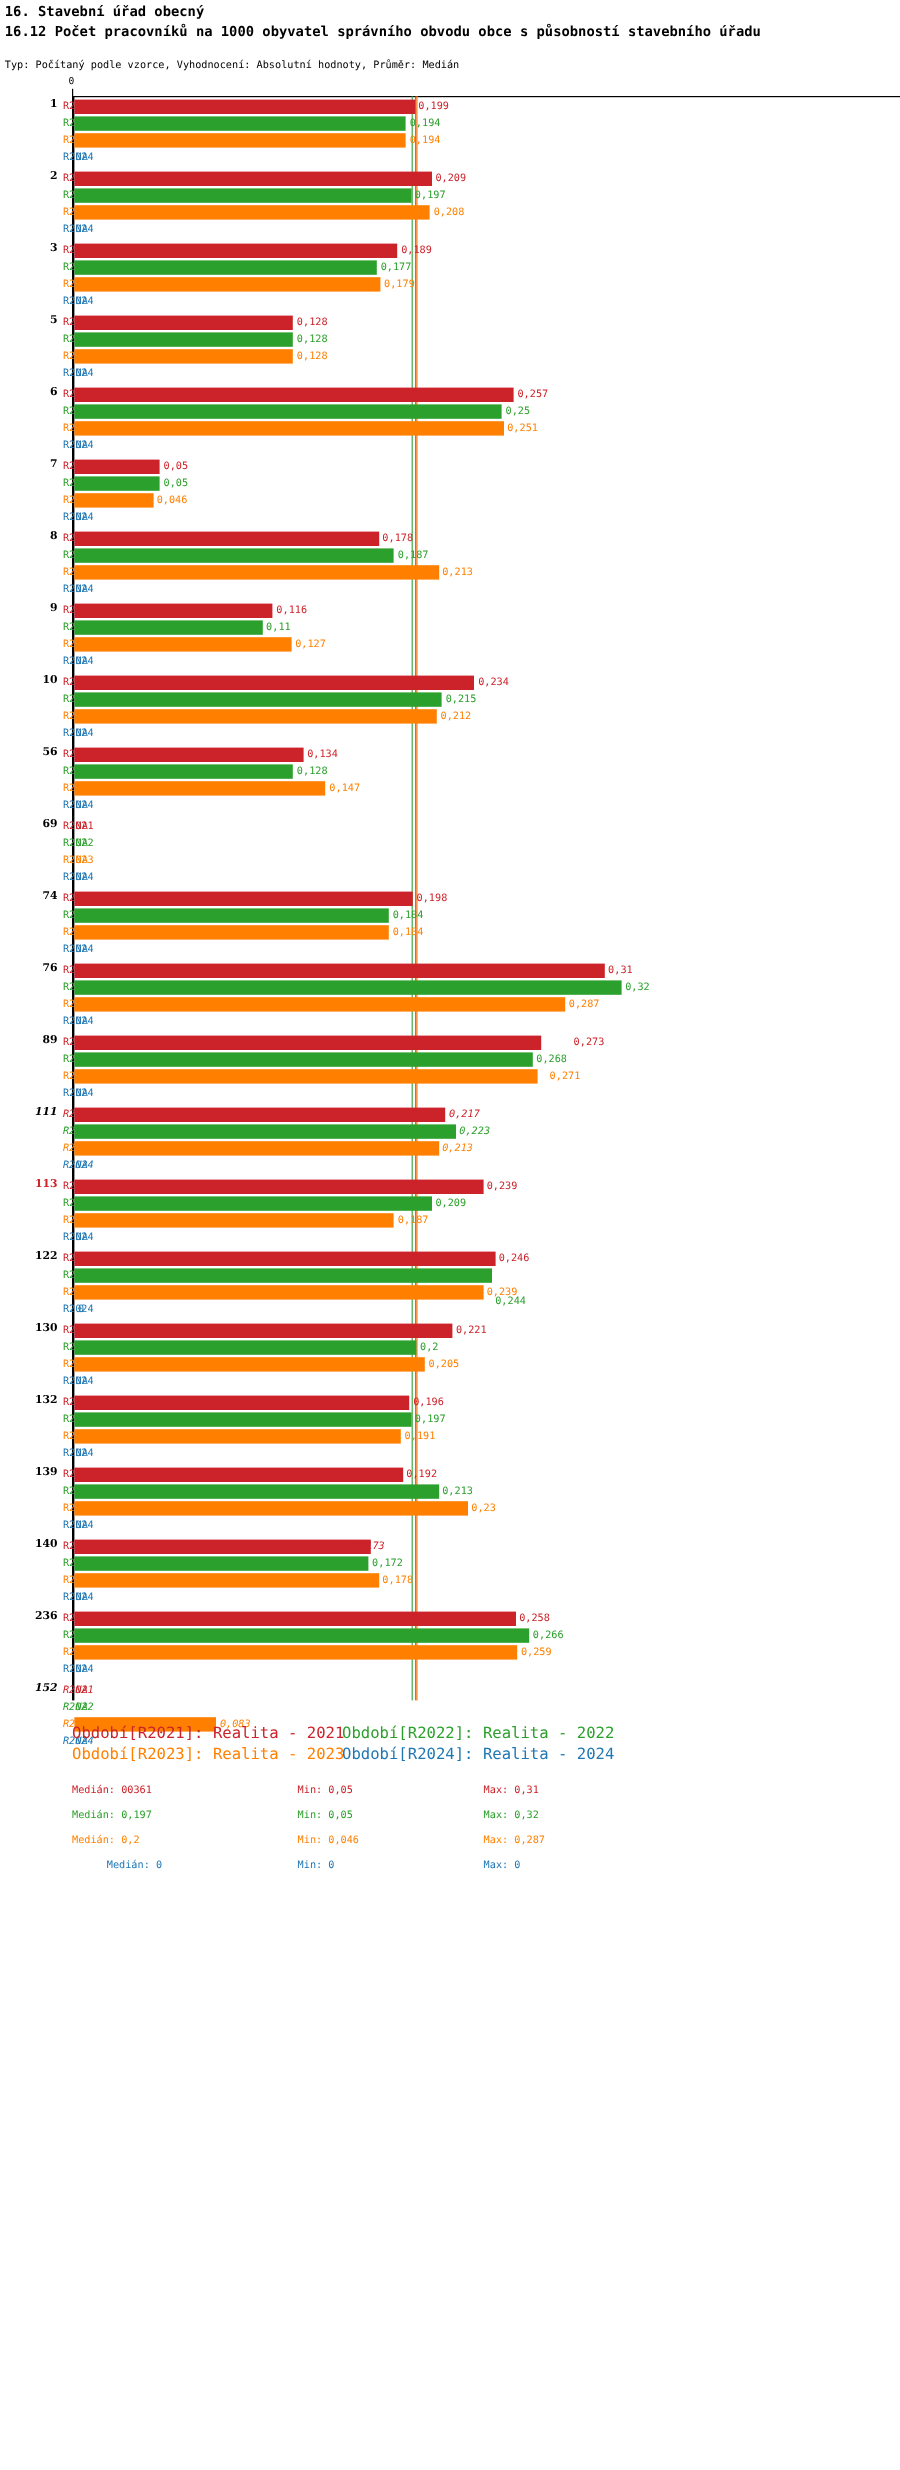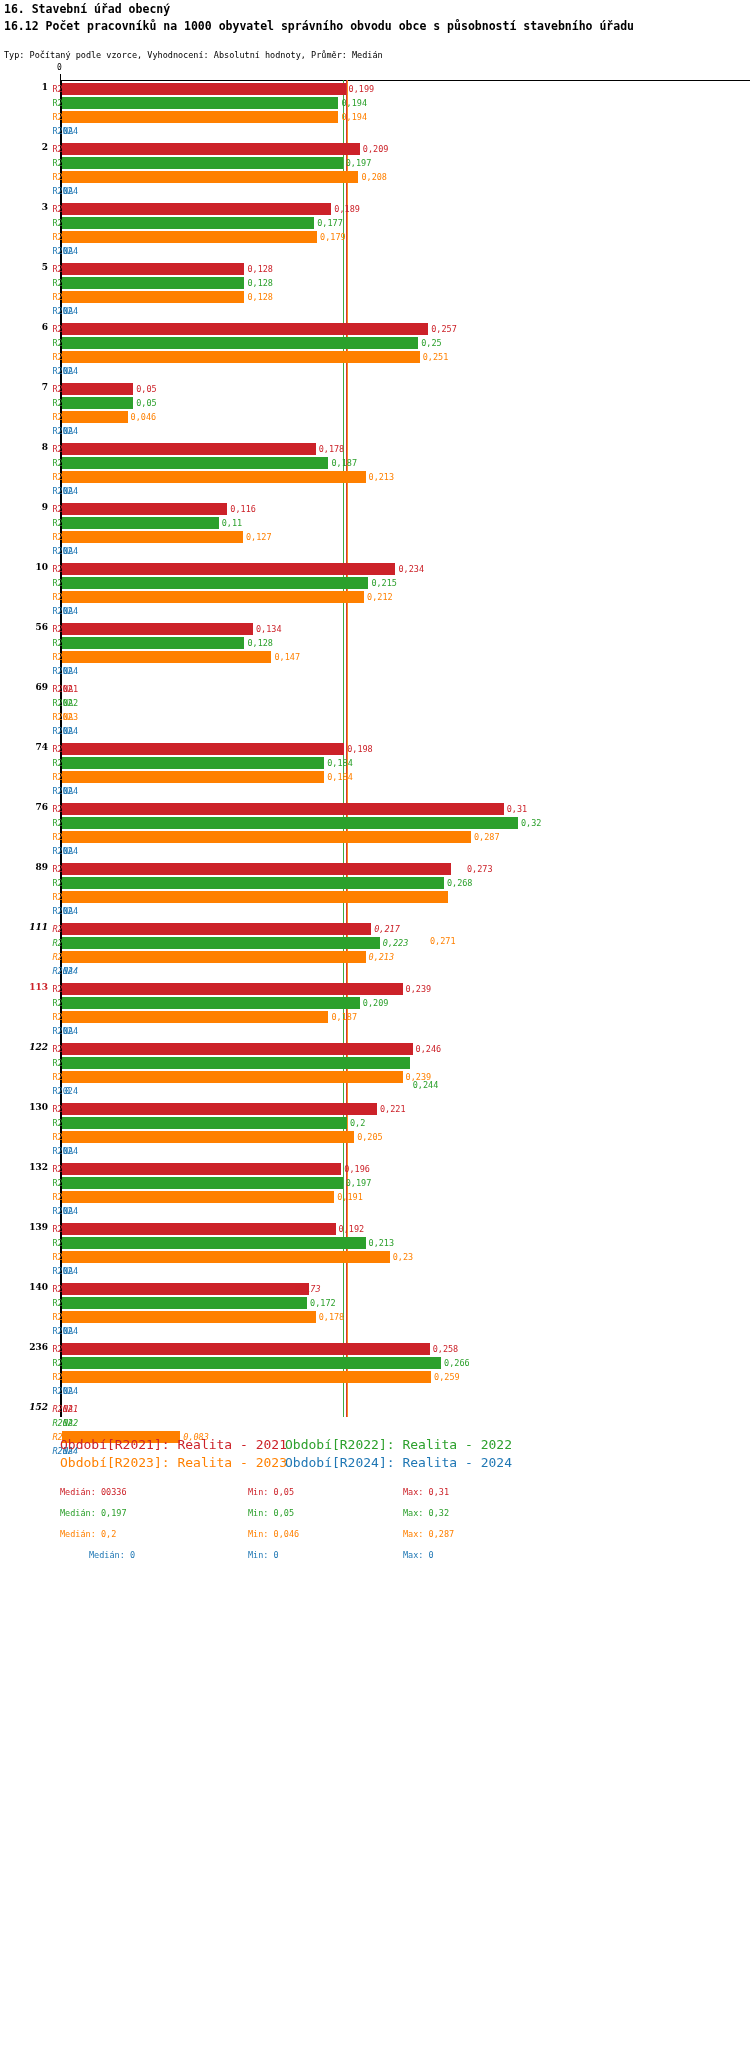--- a/index.html
+++ b/index.html
@@ -353,31 +353,31 @@
         <div class="row" style="top: 42px;">
           <div class="row-label" style="color: rgb(31, 119, 180);">R2024</div>
           <div class="na" style="color: rgb(31, 119, 180);">NA</div>
         </div>
       </div>
       <div class="group" style="top: 796px; height: 56px;">
         <div class="grp-num" style="top: 0px;">89</div>
         <div class="row" style="top: 0px;">
           <div class="row-label" style="color: rgb(204, 34, 41);">R2021</div>
           <div class="bar" style="width: 389.025px; background: rgb(204, 34, 41);"></div>
-          <div class="val" style="color: rgb(204, 34, 41); left: 467px;">0,273</div>
+          <div class="val" style="color: rgb(204, 34, 41); left: 478px;">0,273</div>
         </div>
         <div class="row" style="top: 14px;">
           <div class="row-label" style="color: rgb(44, 160, 44);">R2022</div>
           <div class="bar" style="width: 381.9px; background: rgb(44, 160, 44);"></div>
           <div class="val" style="color: rgb(44, 160, 44); left: 446.9px;">0,268</div>
         </div>
         <div class="row" style="top: 28px;">
           <div class="row-label" style="color: rgb(255, 128, 0);">R2023</div>
           <div class="bar" style="width: 386.175px; background: rgb(255, 128, 0);"></div>
-          <div class="val" style="color: rgb(255, 128, 0); left: 430px; margin-top: 44px;">0,271</div>
+          <div class="val" style="color: rgb(255, 128, 0); left: 458px;">0,271</div>
         </div>
         <div class="row" style="top: 42px;">
           <div class="row-label" style="color: rgb(31, 119, 180);">R2024</div>
           <div class="na" style="color: rgb(31, 119, 180);">NA</div>
         </div>
       </div>
       <div class="group" style="top: 856px; height: 56px; font-style: italic;">
         <div class="grp-num" style="top: 0px;">111</div>
         <div class="row" style="top: 0px;">
           <div class="row-label" style="color: rgb(204, 34, 41);">R2021</div>
@@ -415,21 +415,21 @@
           <div class="row-label" style="color: rgb(255, 128, 0);">R2023</div>
           <div class="bar" style="width: 266.475px; background: rgb(255, 128, 0);"></div>
           <div class="val" style="color: rgb(255, 128, 0); left: 331.475px;">0,187</div>
         </div>
         <div class="row" style="top: 42px;">
           <div class="row-label" style="color: rgb(31, 119, 180);">R2024</div>
           <div class="na" style="color: rgb(31, 119, 180);">NA</div>
         </div>
       </div>
       <div class="group" style="top: 976px; height: 56px;">
-        <div class="grp-num" style="top: 0px; font-style: italic;">122</div>
+        <div class="grp-num" style="top: 0px;">122</div>
         <div class="row" style="top: 0px;">
           <div class="row-label" style="color: rgb(204, 34, 41);">R2021</div>
           <div class="bar" style="width: 350.55px; background: rgb(204, 34, 41);"></div>
           <div class="val" style="color: rgb(204, 34, 41); left: 415.55px;">0,246</div>
         </div>
         <div class="row" style="top: 14px;">
           <div class="row-label" style="color: rgb(44, 160, 44);">R2022</div>
           <div class="bar" style="width: 347.7px; background: rgb(44, 160, 44);"></div>
           <div class="val" style="color: rgb(44, 160, 44); left: 412.7px; margin-top: 22px;">0,244</div>
         </div>
@@ -576,21 +576,21 @@
     </div>
 </div>
 
 <div id="legend">
     <div class="leg-item" style="left: 60px; top: 0px; color: rgb(204, 34, 41);">Období[R2021]: Realita - 2021</div>
     <div class="leg-item" style="left: 285px; top: 0px; color: rgb(44, 160, 44);">Období[R2022]: Realita - 2022</div>
     <div class="leg-item" style="left: 60px; top: 18px; color: rgb(255, 128, 0);">Období[R2023]: Realita - 2023</div>
     <div class="leg-item" style="left: 285px; top: 18px; color: rgb(31, 119, 180);">Období[R2024]: Realita - 2024</div>
   </div>
 <div id="stats">
-    <div class="stat" style="left: 60px; top: 0px; color: rgb(204, 34, 41);">Medián: 00336</div>
+    <div class="stat" style="left: 60px; top: 0px; color: rgb(204, 34, 41);">Medián: 00361</div>
     <div class="stat" style="left: 248px; top: 0px; color: rgb(204, 34, 41);">Min: 0,05</div>
     <div class="stat" style="left: 403px; top: 0px; color: rgb(204, 34, 41);">Max: 0,31</div>
     <div class="stat" style="left: 60px; top: 21px; color: rgb(44, 160, 44);">Medián: 0,197</div>
     <div class="stat" style="left: 248px; top: 21px; color: rgb(44, 160, 44);">Min: 0,05</div>
     <div class="stat" style="left: 403px; top: 21px; color: rgb(44, 160, 44);">Max: 0,32</div>
     <div class="stat" style="left: 60px; top: 42px; color: rgb(255, 128, 0);">Medián: 0,2</div>
     <div class="stat" style="left: 248px; top: 42px; color: rgb(255, 128, 0);">Min: 0,046</div>
     <div class="stat" style="left: 403px; top: 42px; color: rgb(255, 128, 0);">Max: 0,287</div>
     <div class="stat" style="left: 60px; top: 63px; color: rgb(31, 119, 180); padding-left: 29px;">Medián: 0</div>
     <div class="stat" style="left: 248px; top: 63px; color: rgb(31, 119, 180);">Min: 0</div>

